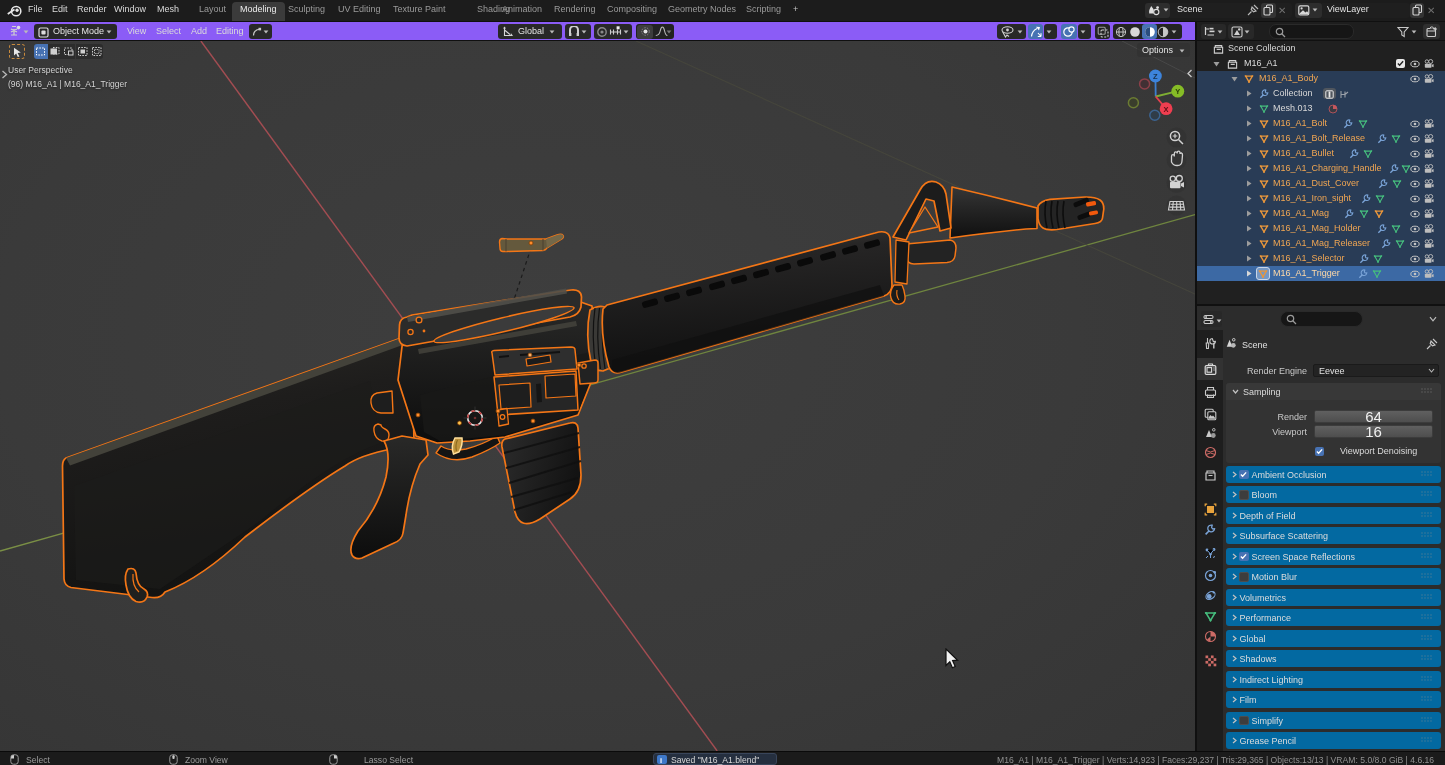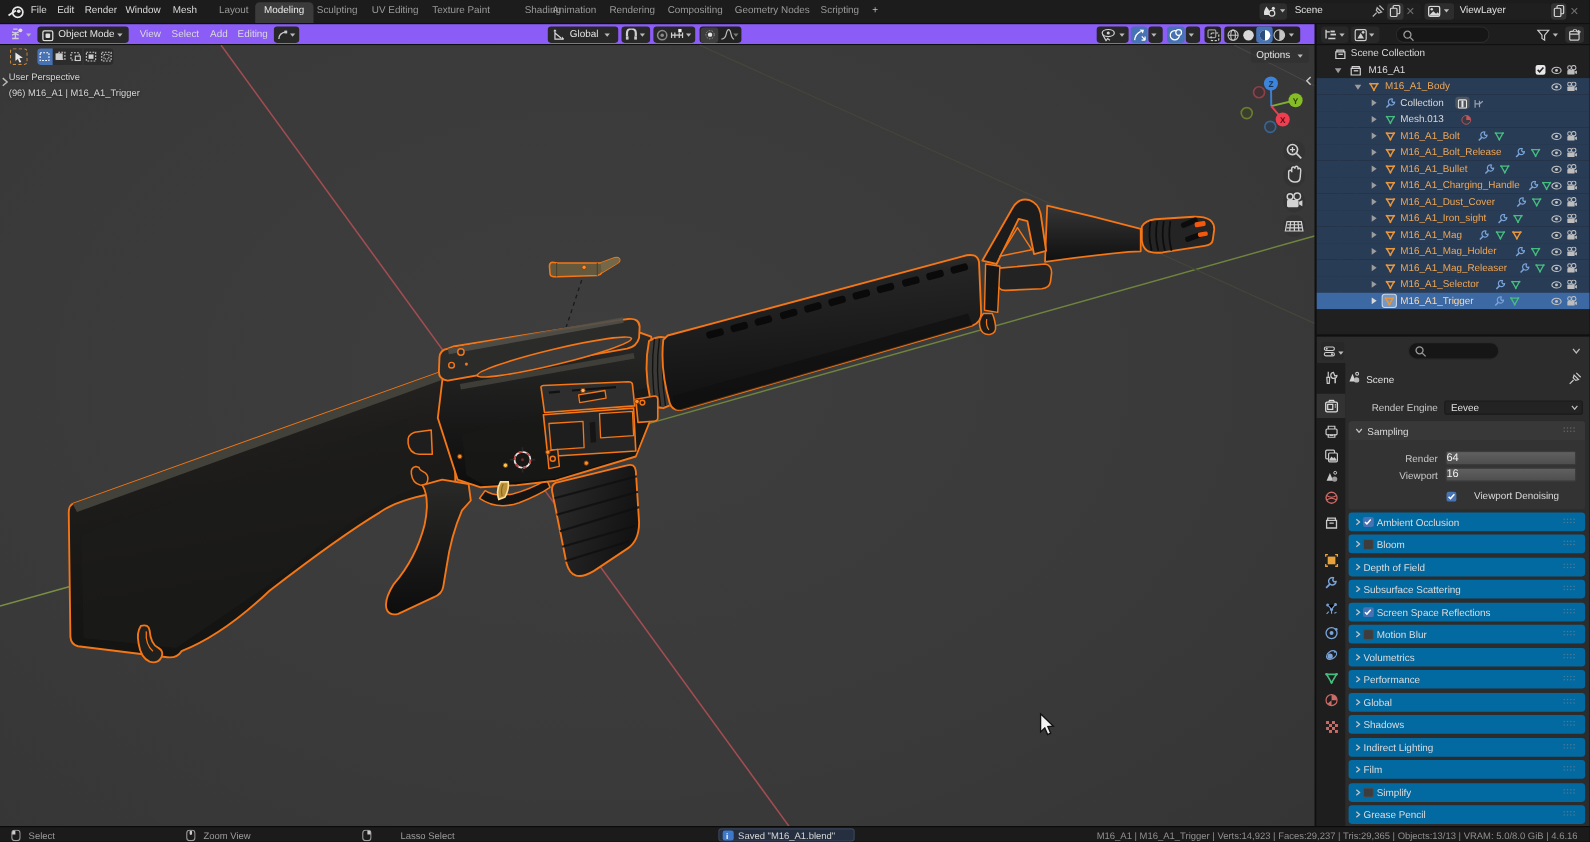--- a/index.html
+++ b/index.html
@@ -17,21 +17,21 @@
 .tab{position:absolute;top:4px;color:#9a9a9a;font-size:9px}
 .tabactive{position:absolute;top:2px;height:19px;background:#3b3b3b;border-radius:4px 4px 0 0;color:#ececec;font-size:9px;padding:2px 8px 0 8px}
 .btnbox{position:absolute;background:#282828;border-radius:3px}
 .olrow{position:absolute;left:0;width:248px;height:15px}
 .oltext{position:absolute;top:2px;font-size:9px;white-space:nowrap}
 .ph{position:absolute;left:29px;width:215px;height:17px;background:#0369a1;border-radius:3px;color:#e2e2e2}
 .ph .lab{position:absolute;left:24px;top:4px;font-size:9px;color:#dcdcdc}
 .ph .dots{position:absolute;right:8px;top:5px;width:12px;height:7px;opacity:.55}
 .cb{position:absolute;width:9px;height:9px;background:#4772b3;border-radius:2px}
 .vlabel{position:absolute;font-size:9px;color:#c8c8c8;text-align:right}
-.vbox{position:absolute;left:117px;width:119px;height:13px;background:linear-gradient(#606060,#4e4e4e);border-radius:2px;border:1px solid #3c3c3c;color:#f0f0f0;font-size:10px;line-height:12px}
+.vbox{position:absolute;left:117px;width:119px;height:13px;background:linear-gradient(#606060,#4e4e4e);border-radius:2px;border:1px solid #3c3c3c;text-align:center;color:#f0f0f0;font-size:15px;line-height:12px}
 .sb{font-size:8.6px;color:#9c9c9c}
 </style></head>
 <body>
 <div id="topbar">
 <svg class="abs" style="left:7px;top:3.5px" width="15" height="14" viewBox="0 0 20 18">
  <circle cx="12.2" cy="9.2" r="6.2" fill="none" stroke="#e8e8e8" stroke-width="2.1"></circle>
  <circle cx="13.4" cy="8" r="2.2" fill="#e8e8e8"></circle>
  <path d="M1,13 Q6,9.5 10,7" stroke="#e8e8e8" stroke-width="2.2" fill="none"></path>
 </svg>
 <span class="menu" style="left:28px">File</span>

